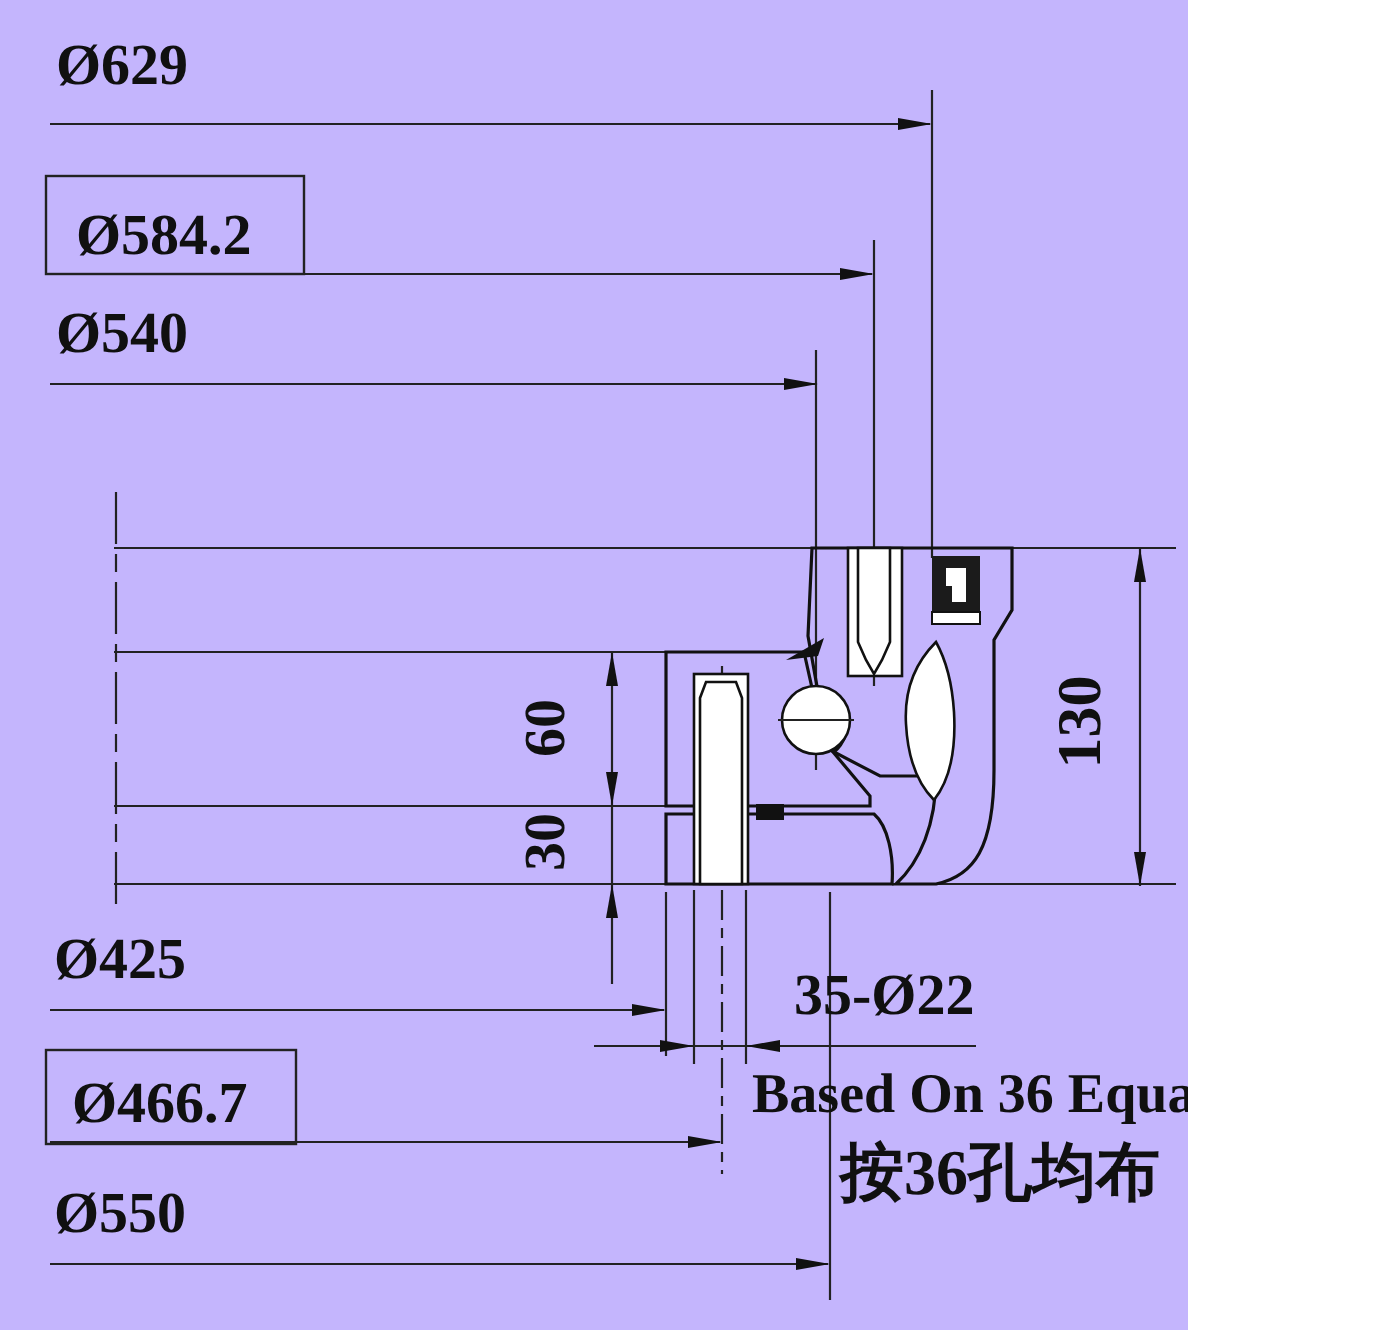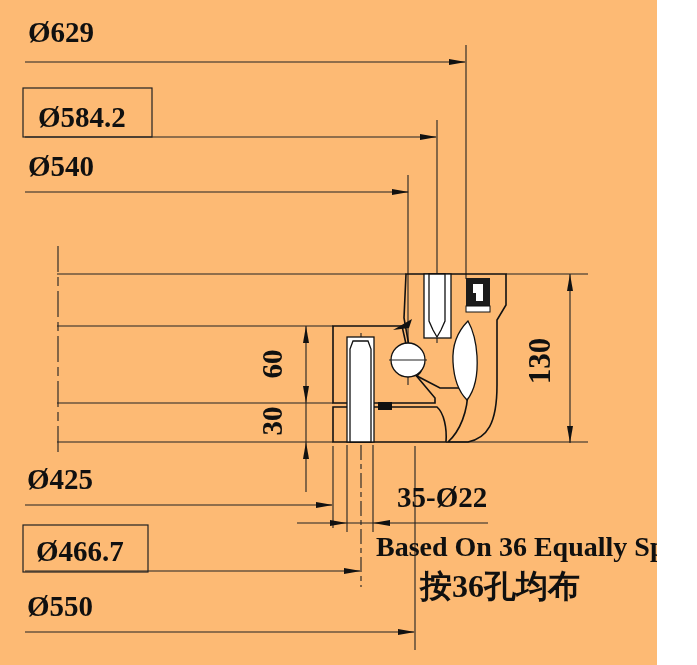--- a/index.html
+++ b/index.html
@@ -1,16 +1,16 @@
 <!DOCTYPE html>
 <html><head>
 <meta charset="utf-8">
 <style>
   html,body{margin:0;padding:0;background:#fff;}
-  .canvas{position:relative;width:657px;height:665px;background:#fdba74;overflow:hidden;
+  .canvas{position:relative;width:594px;height:665px;background:#c4b5fd;overflow:hidden;
           font-family:"Liberation Serif","DejaVu Serif",serif;}
   svg{display:block;}
   text{fill:#101010;font-family:"Liberation Serif","DejaVu Serif",serif;font-weight:bold;}
   .dimtxt{font-size:29px;}
   .notetxt{font-size:28px;}
   .cjktxt{font-size:32px;}
   .tot{font-size:31px;}
   .thin{stroke:#222;stroke-width:1.1;fill:none;}
   .thick{stroke:#111;stroke-width:1.6;fill:none;}
   .arr{fill:#111;stroke:none;}

